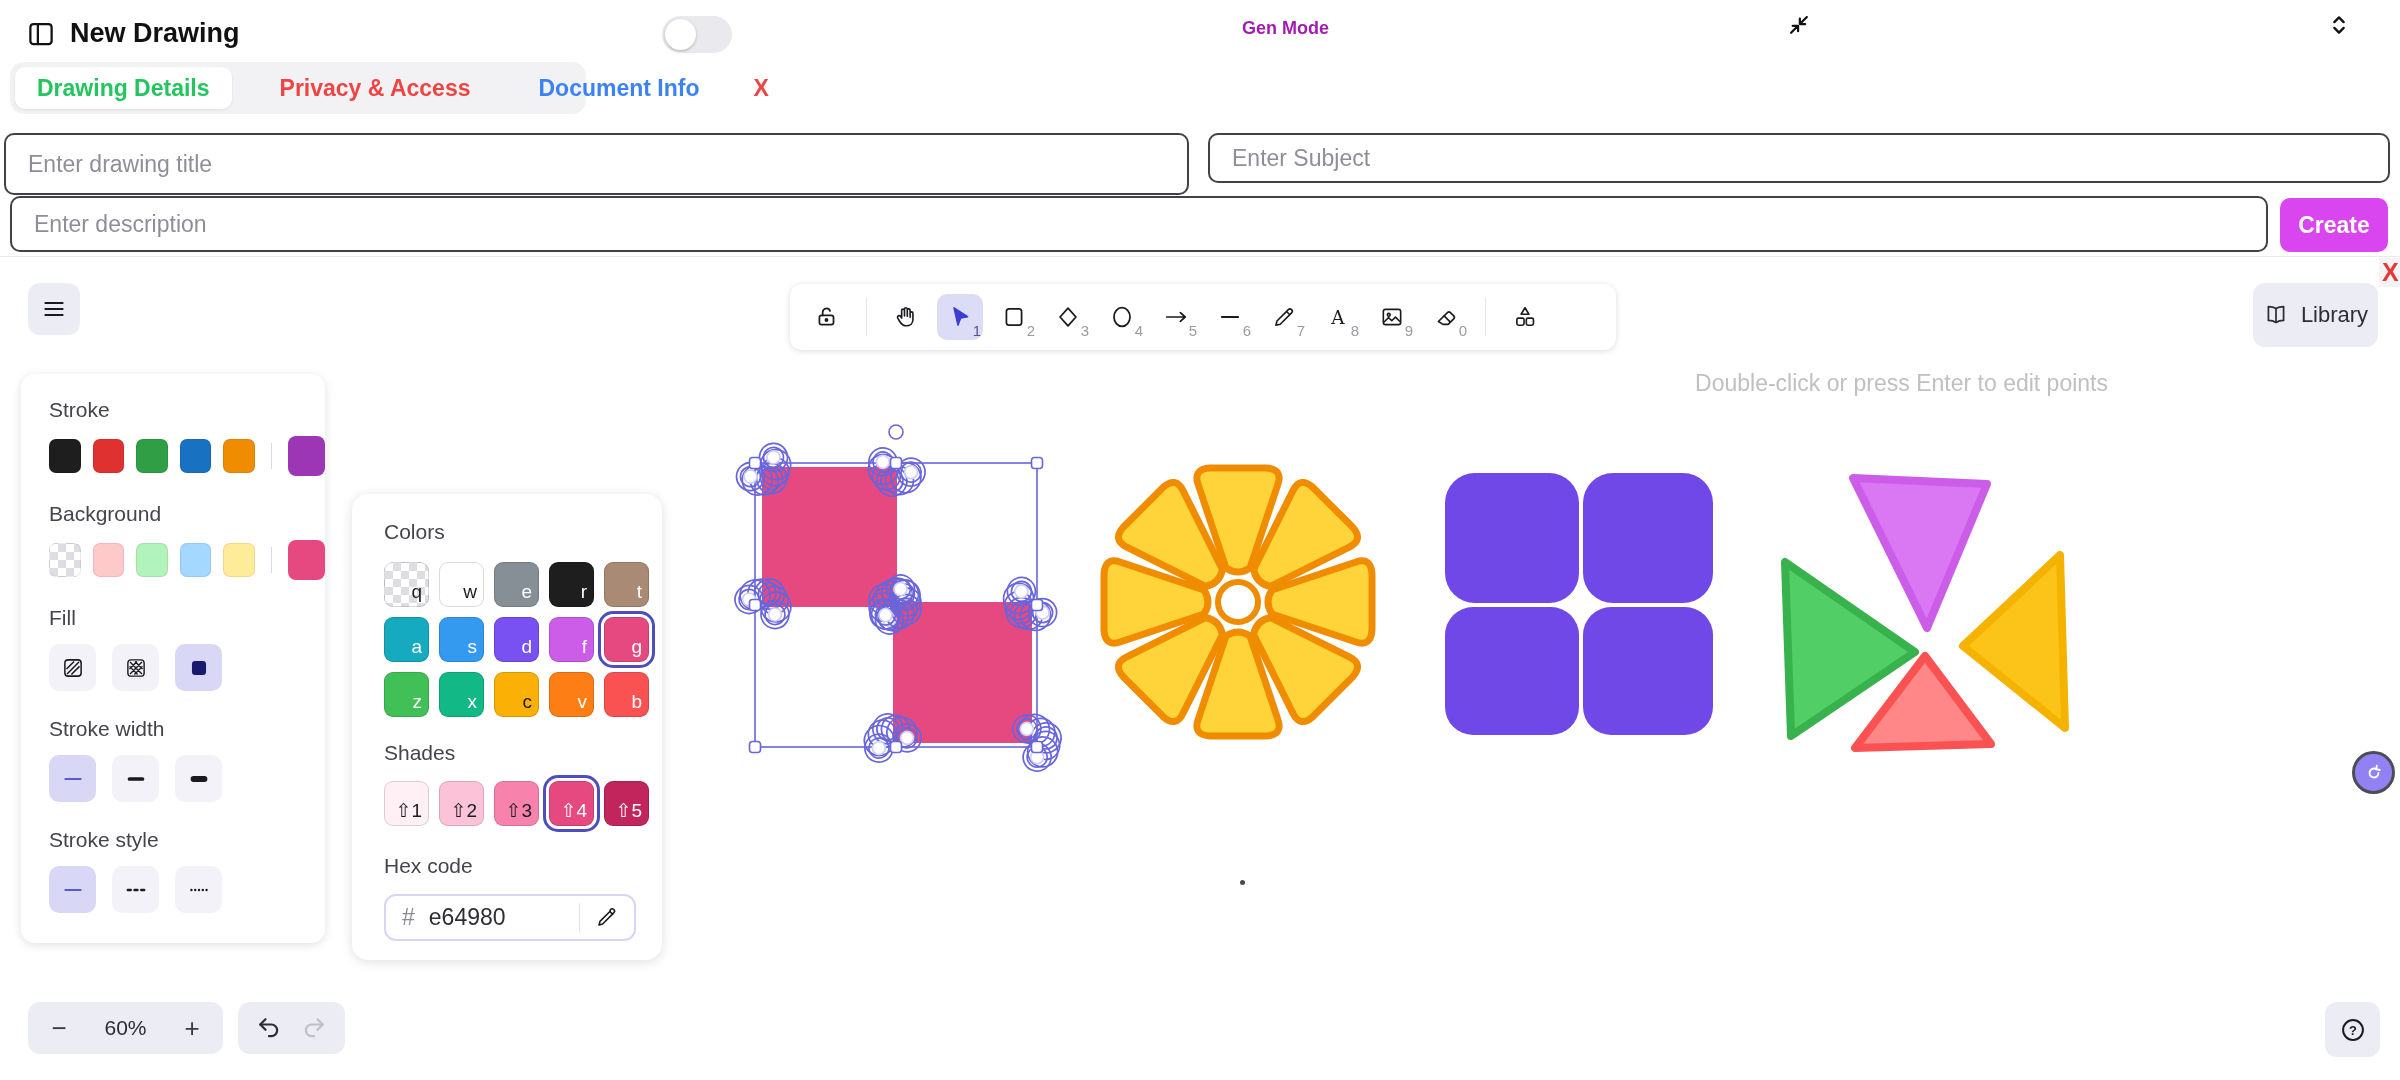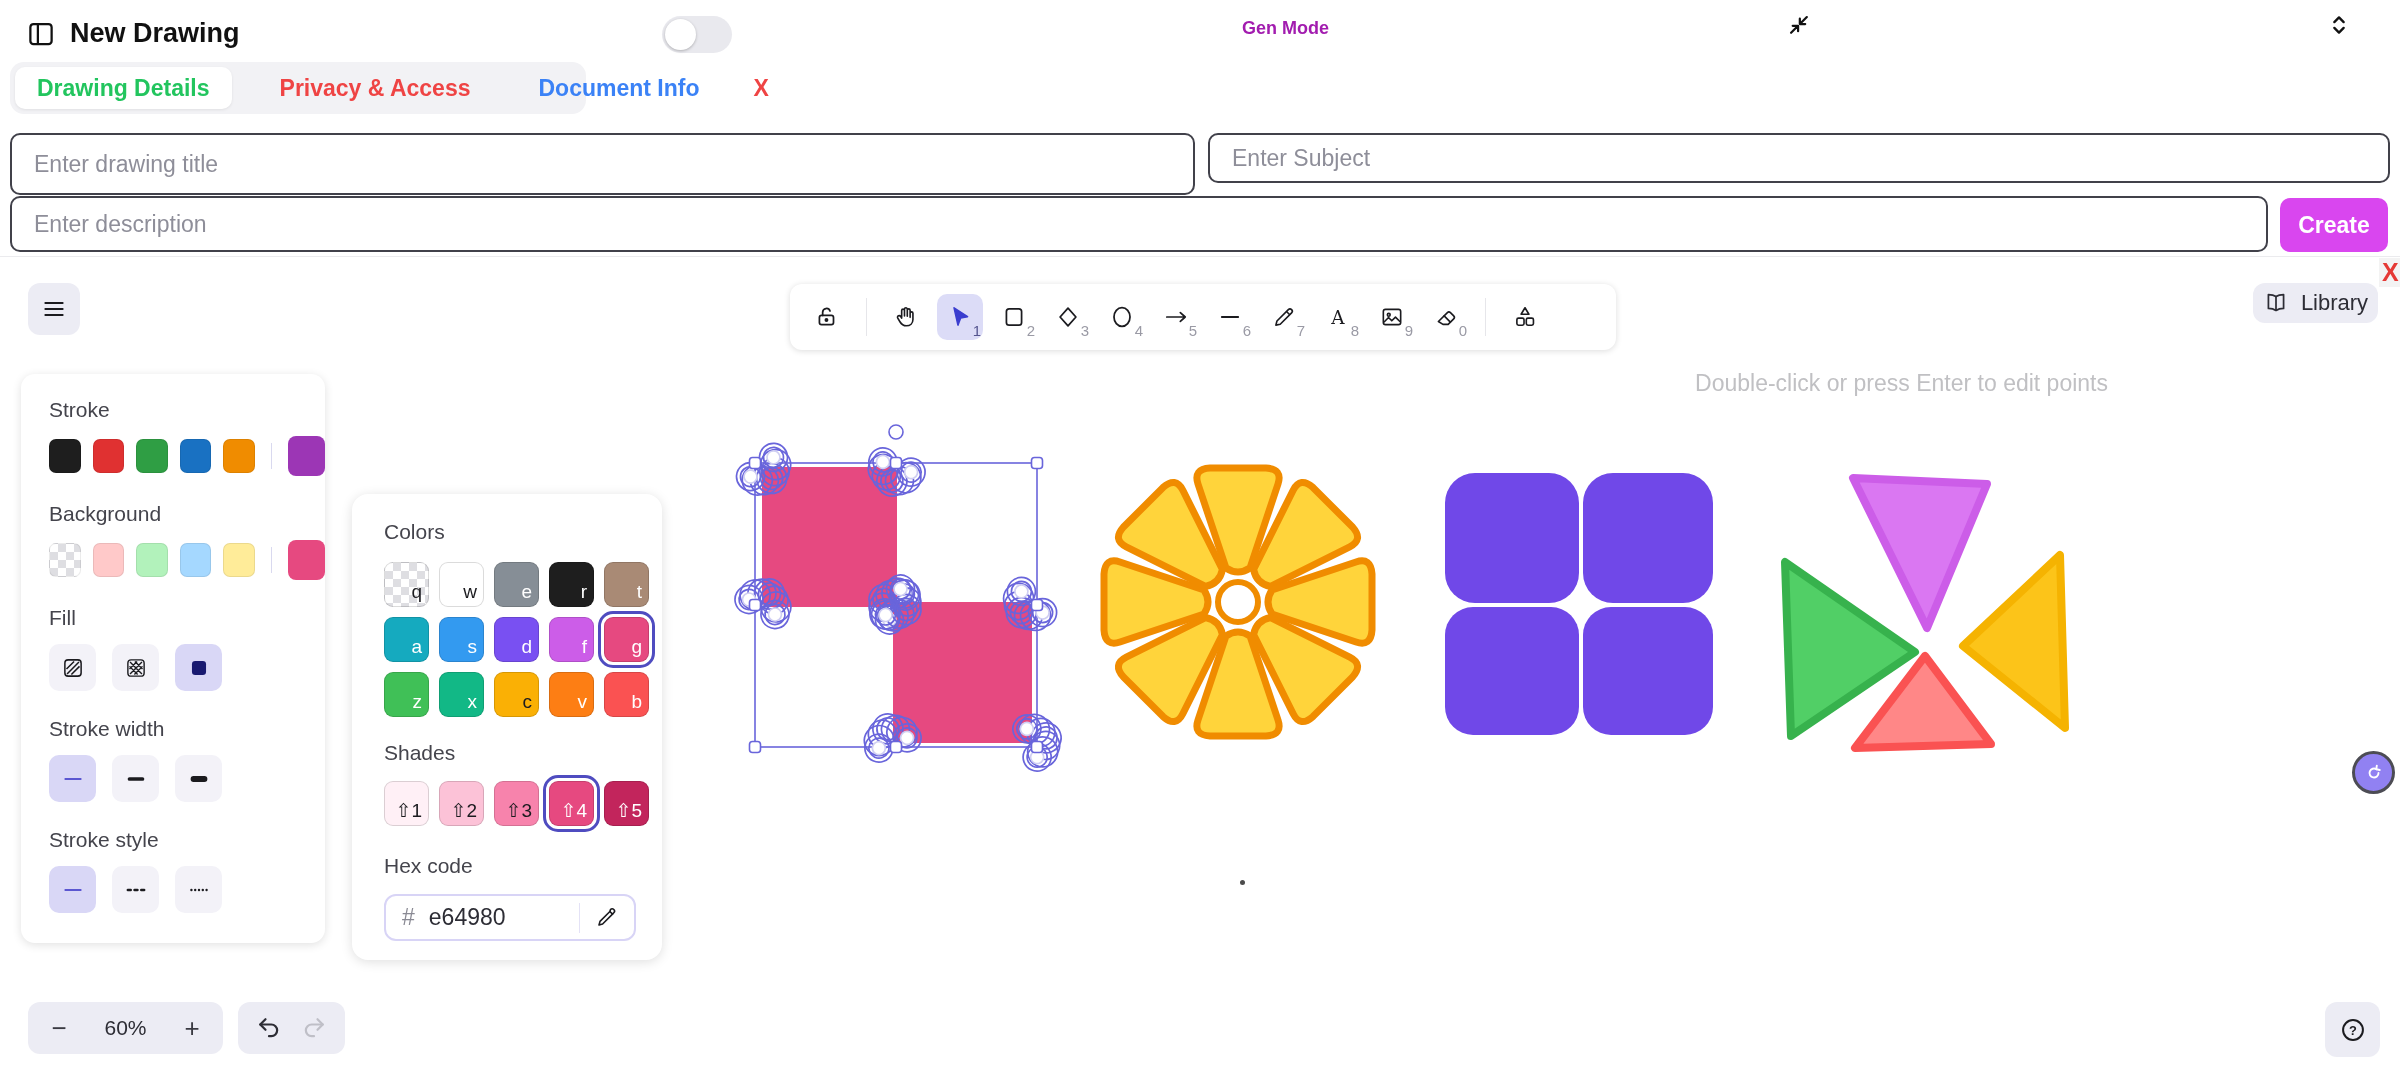--- a/index.html
+++ b/index.html
@@ -40,21 +40,21 @@
   .burger { left:28px; top:283px; width:52px; height:52px; }
   .toolbar { left:790px; top:284px; width:826px; height:66px; background:#fff; border-radius:12px;
              box-shadow:0 1px 6px rgba(0,0,0,.14); display:flex; align-items:center;
              padding:0 14px; gap:8px; }
   .tool { position:relative; width:46px; height:46px; border-radius:10px; display:flex;
           align-items:center; justify-content:center; cursor:pointer; }
   .tool.active { background:#dcdcf7; }
   .tool .sc { position:absolute; right:2px; bottom:1px; font-size:15px; color:#9a9aa5; }
   .tb-div { width:1px; height:38px; background:#e6e6ea; margin:0 8px; }
   .hint { left:0; top:370px; width:2108px; text-align:right; font-size:23px; color:#c0c0c3; }
-  .library { left:2253px; top:283px; width:125px; height:40px; display:flex; gap:12px;
+  .library { left:2253px; top:283px; width:125px; height:64px; display:flex; gap:12px;
              align-items:center; justify-content:center; font-size:22px; color:#2d2d35; cursor:pointer; }
 
   
   .panel { left:21px; top:374px; width:304px; height:569px; background:#fff; border-radius:14px;
            box-shadow:0 2px 10px rgba(0,0,0,.12); padding:24px 0 0 28px; overflow:hidden; }
   .sec-label { font-size:21px; color:#44444c; margin-bottom:14px; }
   .swatch-row { display:flex; align-items:center; gap:12px; margin-bottom:26px; }
   .sw { width:34px; height:34px; border-radius:7px; cursor:pointer; border:1px solid rgba(0,0,0,.08); }
   .sw-div { width:1px; height:26px; background:#d9d9ef; margin:0 4px; }
   .sw-cur { width:40px; height:40px; border-radius:8px; cursor:pointer; }
@@ -125,21 +125,21 @@
   </svg>
 </div>
 
 <div class="abs tabbar">
   <div class="tab tab-active" style="color: rgb(34, 197, 94);">Drawing Details</div>
   <div class="tab" style="color: rgb(239, 68, 68);">Privacy &amp; Access</div>
   <div class="tab" style="color: rgb(59, 130, 246);">Document Info</div>
   <div class="tab" style="padding: 0px 12px; color: rgb(239, 68, 68);">X</div>
 </div>
 
-<input class="abs field" style="left: 10px; top: 133px; width: 1185px; height: 62px;" placeholder="Enter drawing title">
+<input class="abs field" style="left: 4px; top: 133px; width: 1185px; height: 62px;" placeholder="Enter drawing title">
 <input class="abs field" style="left: 1208px; top: 133px; width: 1182px; height: 50px;" placeholder="Enter Subject">
 <input class="abs field" style="left: 10px; top: 196px; width: 2258px; height: 56px;" placeholder="Enter description">
 <button class="abs create-btn" style="background-color: #d946ef;">Create</button>
 
 <div class="abs close-x">X</div>
 <div class="abs canvas-divider"></div>
 
 <div class="abs island burger icon-btn">
   <svg width="26" height="26" viewBox="0 0 24 24" fill="none" stroke="#1b1b1f" stroke-width="1.8" stroke-linecap="round">
     <path d="M4 6.5h16M4 12h16M4 17.5h16"></path>

